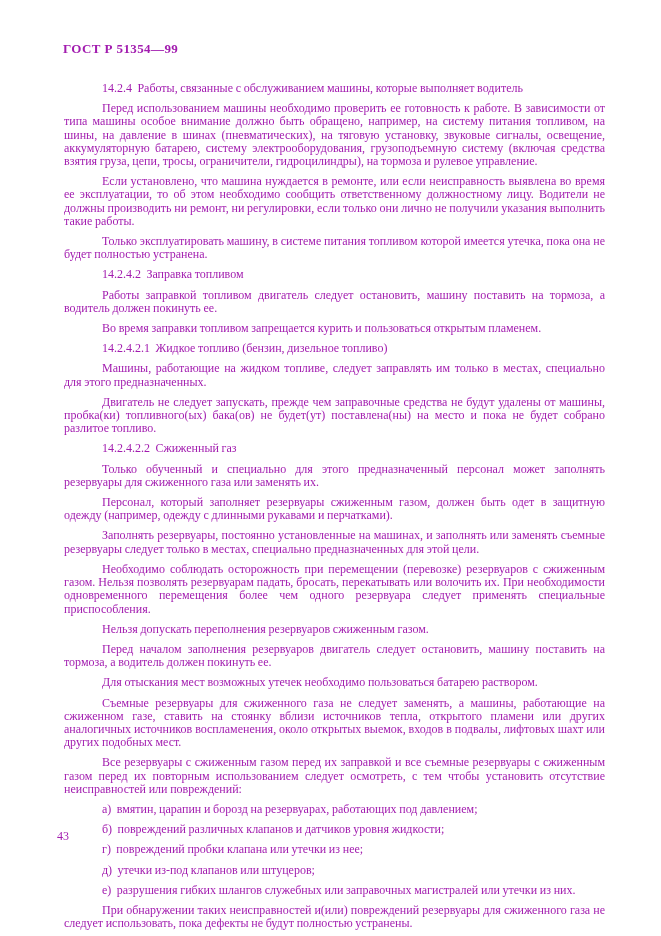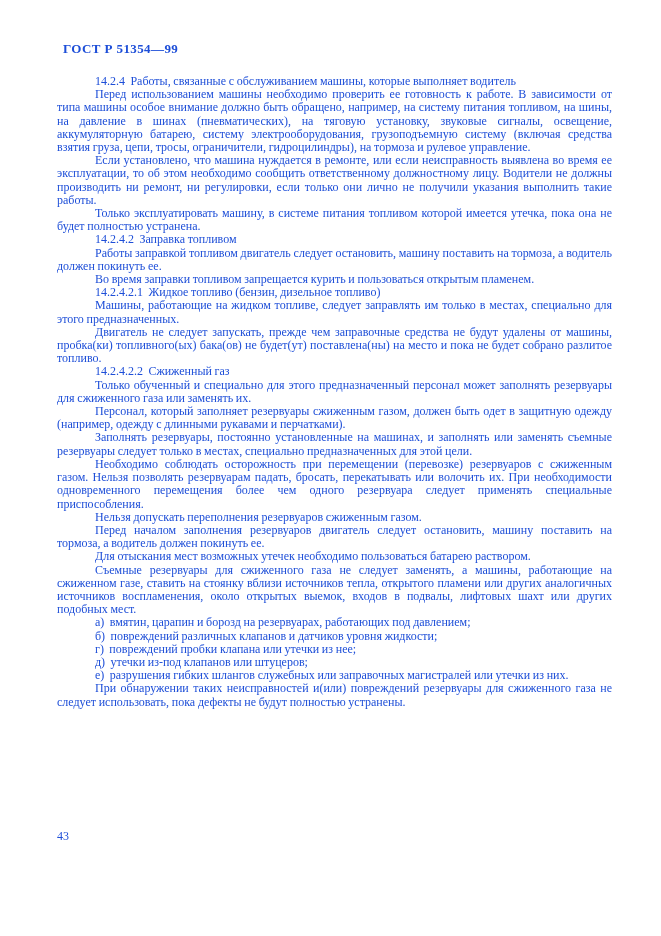--- a/index.html
+++ b/index.html
@@ -5,21 +5,21 @@
   html, body {
     margin: 0;
     padding: 0;
     background: #ffffff;
   }
   .page {
     position: relative;
     width: 661px;
     height: 936px;
     background: #ffffff;
-    color: #1d4ed8;
+    color: #a21caf;
     font-family: "Liberation Serif", "DejaVu Serif", serif;
     overflow: hidden;
   }
   .doc-header {
     position: absolute;
     left: 63px;
     top: 41px;
     font-size: 13px;
     font-weight: 700;
     letter-spacing: 0.4px;
@@ -31,21 +31,21 @@
     top: 75px;
     width: 555px;
     font-size: 12px;
     line-height: 13.2px;
     text-align: justify;
     hyphens: auto;
     -webkit-hyphens: auto;
     word-spacing: -0.3px;
   }
   .content p {
-    margin: 0;
+    margin: 7px;
     padding: 0;
     text-indent: 38px;
   }
   .page-number {
     position: absolute;
     left: 57px;
     top: 829px;
     font-size: 12px;
   }
 </style>
@@ -68,20 +68,21 @@
       <p>Двигатель не следует запускать, прежде чем заправочные средства не будут удалены от машины, пробка(ки) топливного(ых) бака(ов) не будет(ут) поставлена(ны) на место и пока не будет собрано разлитое топливо.</p>
       <p>14.2.4.2.2&nbsp; Сжиженный газ</p>
       <p>Только обученный и специально для этого предназначенный персонал может заполнять резервуары для сжиженного газа или заменять их.</p>
       <p>Персонал, который заполняет резервуары сжиженным газом, должен быть одет в защитную одежду (например, одежду с длинными рукавами и перчатками).</p>
       <p>Заполнять резервуары, постоянно установленные на машинах, и заполнять или заменять съемные резервуары следует только в местах, специально предназначенных для этой цели.</p>
       <p>Необходимо соблюдать осторожность при перемещении (перевозке) резервуаров с сжиженным газом. Нельзя позволять резервуарам падать, бросать, перекатывать или волочить их. При необходимости одновременного перемещения более чем одного резервуара следует применять специальные приспособления.</p>
       <p>Нельзя допускать переполнения резервуаров сжиженным газом.</p>
       <p>Перед началом заполнения резервуаров двигатель следует остановить, машину поставить на тормоза, а водитель должен покинуть ее.</p>
       <p>Для отыскания мест возможных утечек необходимо пользоваться батарею раствором.</p>
       <p>Съемные резервуары для сжиженного газа не следует заменять, а машины, работающие на сжиженном газе, ставить на стоянку вблизи источников тепла, открытого пламени или других аналогичных источников воспламенения, около открытых выемок, входов в подвалы, лифтовых шахт или других подобных мест.</p>
+      <p>Все резервуары с сжиженным газом перед их заправкой и все съемные резервуары с сжиженным газом перед их повторным использованием следует осмотреть, с тем чтобы установить отсутствие неисправностей или повреждений:</p>
       <p>а)&nbsp; вмятин, царапин и борозд на резервуарах, работающих под давлением;</p>
       <p>б)&nbsp; повреждений различных клапанов и датчиков уровня жидкости;</p>
       <p>г)&nbsp; повреждений пробки клапана или утечки из нее;</p>
       <p>д)&nbsp; утечки из-под клапанов или штуцеров;</p>
       <p>е)&nbsp; разрушения гибких шлангов служебных или заправочных магистралей или утечки из них.</p>
       <p>При обнаружении таких неисправностей и(или) повреждений резервуары для сжиженного газа не следует использовать, пока дефекты не будут полностью устранены.</p>
     </div>
 
   <div class="page-number">43</div>
 </div>

